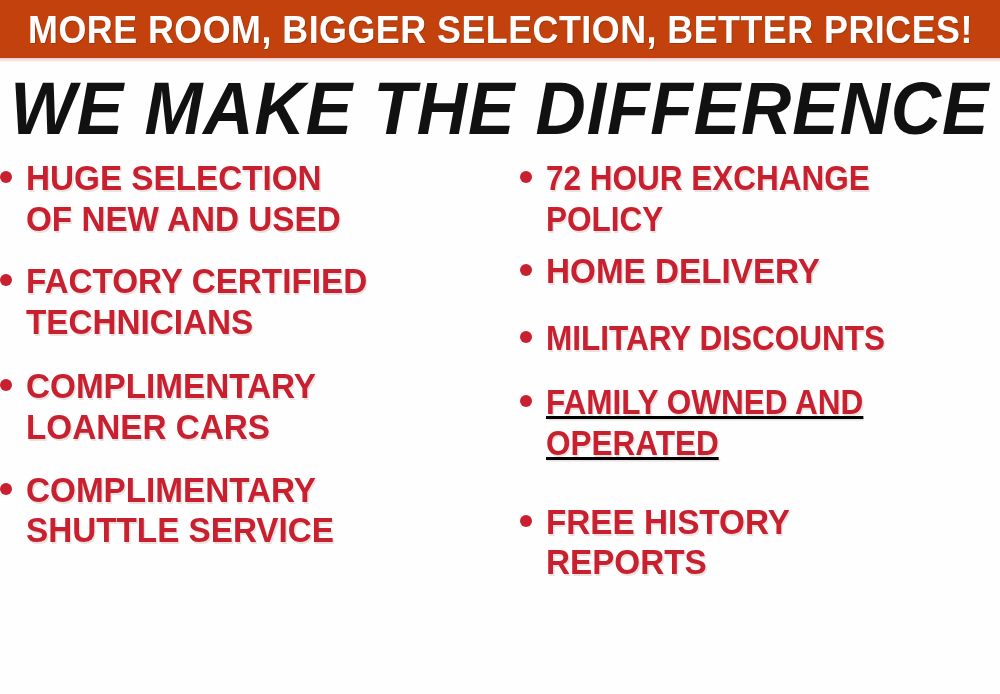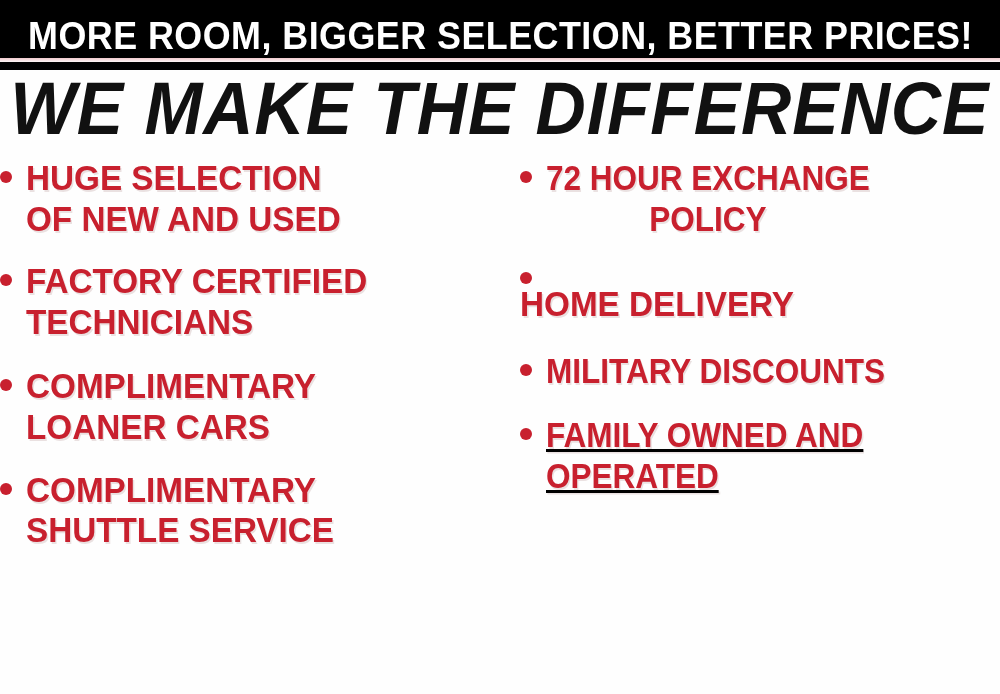--- a/index.html
+++ b/index.html
@@ -14,22 +14,22 @@
     overflow: hidden;
     position: relative;
   }
 
   
   .banner {
     position: absolute;
     top: 0;
     left: 0;
     width: 1000px;
-    height: 70px;
-    background: #000000;
+    height: 58px;
+    background: #c2410c;
     display: flex;
     align-items: center;
     justify-content: center;
     box-sizing: border-box;
   }
   .banner-text {
     color: #ffffff;
     font-family: "Liberation Sans Narrow", "Liberation Sans", sans-serif;
     font-weight: bold;
     font-size: 39px;
@@ -132,22 +132,22 @@
   }
   .line2 {
     display: block;
   }
 
   
   .column-left  .bullet:nth-child(1) { margin-bottom: 22px; }
   .column-left  .bullet:nth-child(2) { margin-bottom: 24px; }
   .column-left  .bullet:nth-child(3) { margin-bottom: 22px; }
   .column-left  .bullet:nth-child(4) { margin-bottom: 22px; }
-  .column-right .bullet:nth-child(1) { margin-bottom: 20px; text-align: center; }
-  .column-right .bullet:nth-child(2) { margin-bottom: 26px; flex-direction: column; }
+  .column-right .bullet:nth-child(1) { margin-bottom: 12px; }
+  .column-right .bullet:nth-child(2) { margin-bottom: 26px; }
   .column-right .bullet:nth-child(3) { margin-bottom: 24px; }
   .column-right .bullet:nth-child(4) { margin-bottom: 38px; text-decoration: underline; }
   .column-right .bullet:nth-child(5) { margin-bottom: 20px; }
 </style>
 </head>
 <body>
 
 <div class="banner">
   <div class="banner-text">MORE ROOM, BIGGER SELECTION, BETTER PRICES!</div>
 </div>
@@ -222,16 +222,23 @@
     </div>
 
     <div class="bullet">
       <span class="bullet-dot"></span>
       <span class="bullet-text squeeze-hard">
         <span>FAMILY OWNED AND</span>
         <span class="line2">OPERATED</span>
       </span>
     </div>
 
+    <div class="bullet">
+      <span class="bullet-dot"></span>
+      <span class="bullet-text squeeze">
+        <span>FREE HISTORY</span>
+        <span class="line2">REPORTS</span>
+      </span>
+    </div>
 
   </div>
 
 </div>
 
 </body></html>

